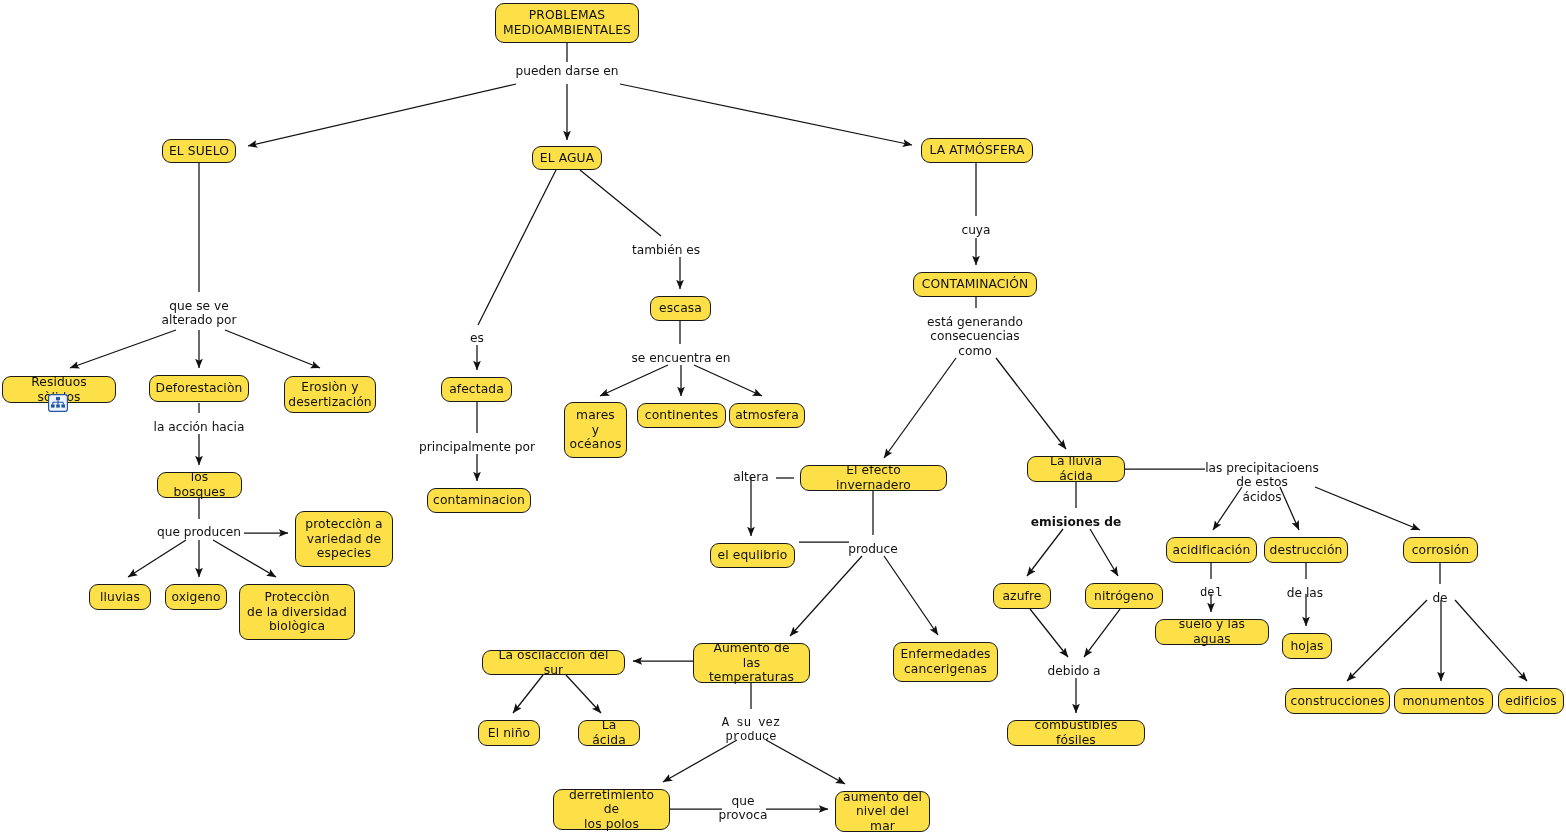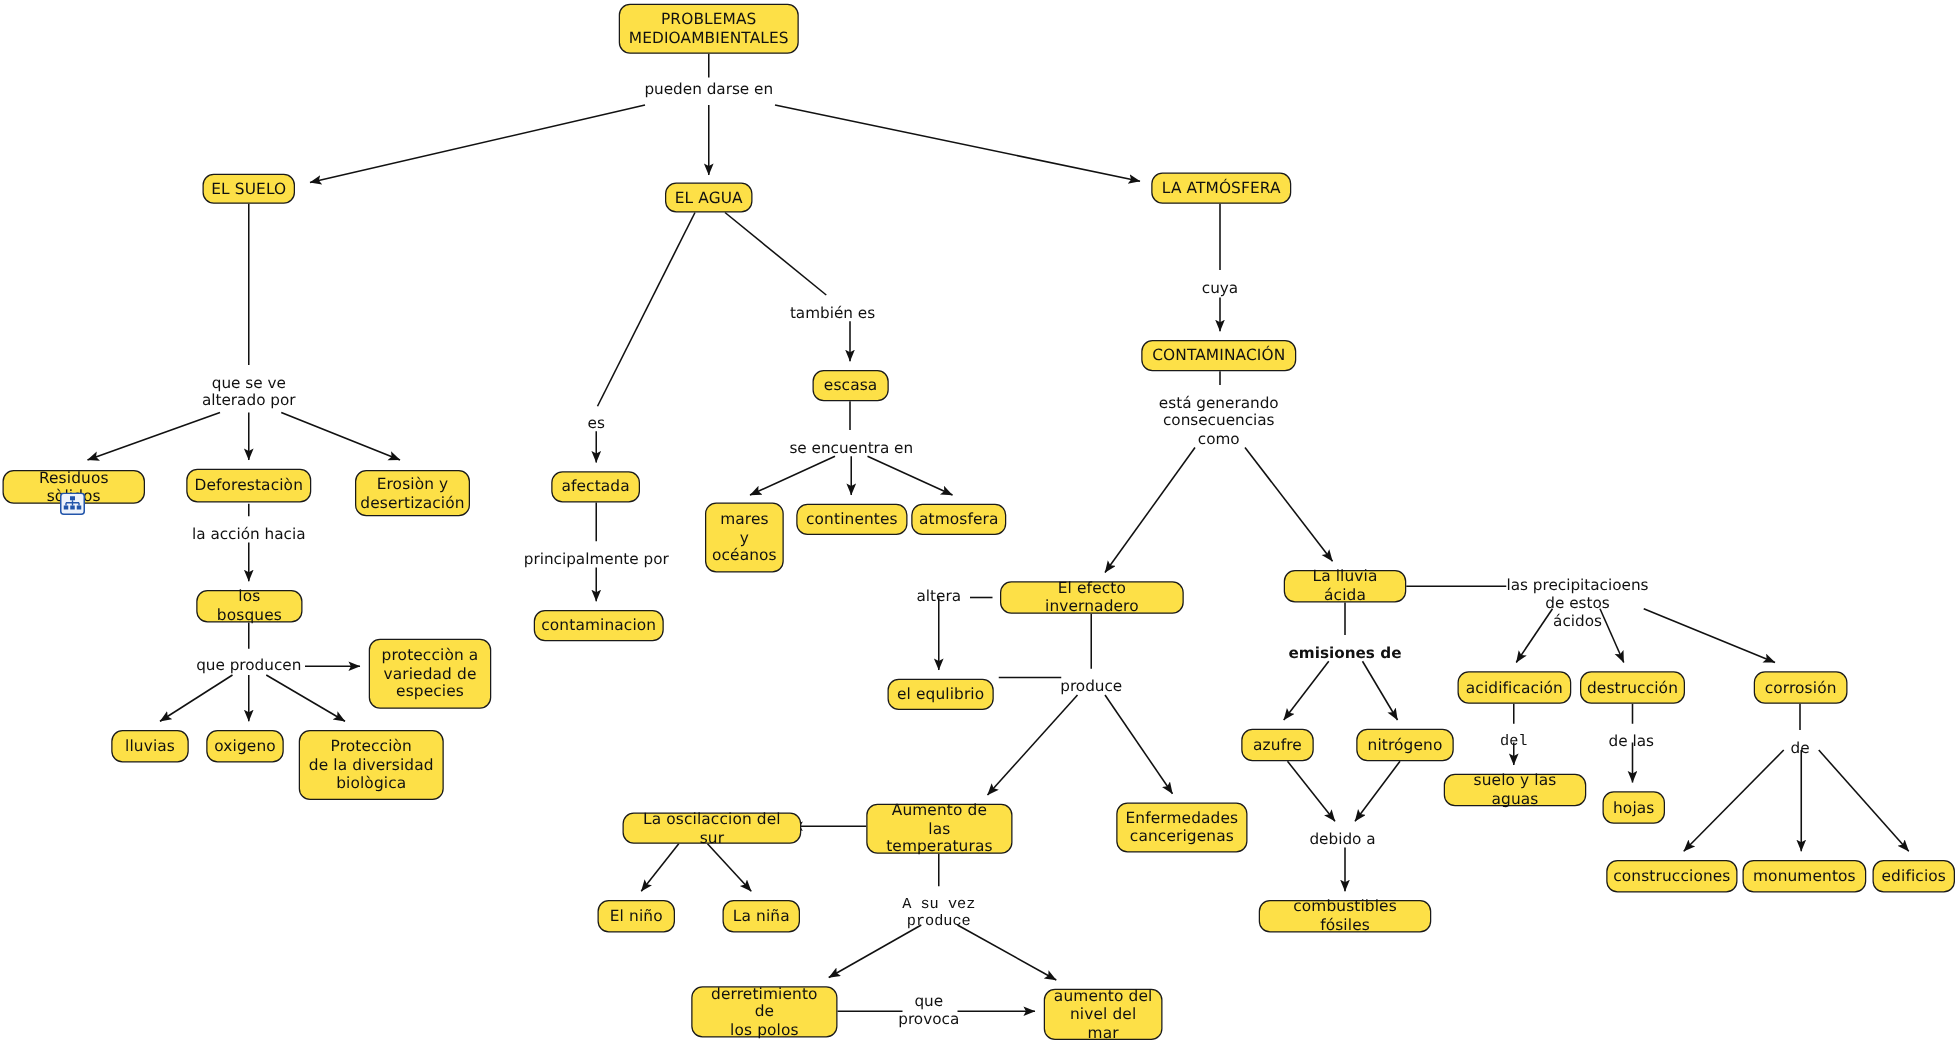--- a/index.html
+++ b/index.html
@@ -155,23 +155,23 @@
 océanos</div>
       <div class="node" style="left: 637px; top: 403px; width: 89px; height: 25px;">continentes</div>
       <div class="node" style="left: 729px; top: 403px; width: 76px; height: 25px;">atmosfera</div>
       <div class="node" style="left: 913px; top: 272px; width: 124px; height: 25px;">CONTAMINACIÓN</div>
       <div class="node" style="left: 800px; top: 465px; width: 147px; height: 26px;">El efecto invernadero</div>
       <div class="node" style="left: 710px; top: 543px; width: 85px; height: 25px;">el equlibrio</div>
       <div class="node" style="left: 693px; top: 643px; width: 117px; height: 40px;">Aumento de
 las temperaturas</div>
       <div class="node" style="left: 893px; top: 642px; width: 105px; height: 40px;">Enfermedades
 cancerigenas</div>
-      <div class="node" style="left: 482px; top: 650px; width: 143px; height: 25px; margin-left: 16px;">La oscilaccion del sur</div>
+      <div class="node" style="left: 482px; top: 650px; width: 143px; height: 25px;">La oscilaccion del sur</div>
       <div class="node" style="left: 478px; top: 720px; width: 62px; height: 26px;">El niño</div>
-      <div class="node" style="left: 578px; top: 720px; width: 62px; height: 26px;">La niña</div>
+      <div class="node" style="left: 578px; top: 720px; width: 62px; height: 26px;">La ácida</div>
       <div class="node" style="left: 553px; top: 789px; width: 117px; height: 41px;">derretimiento de
 los polos</div>
       <div class="node" style="left: 835px; top: 791px; width: 95px; height: 41px;">aumento del
 nivel del mar</div>
       <div class="node" style="left: 1027px; top: 456px; width: 98px; height: 26px;">La lluvia ácida</div>
       <div class="node" style="left: 993px; top: 583px; width: 58px; height: 26px;">azufre</div>
       <div class="node" style="left: 1085px; top: 583px; width: 78px; height: 26px;">nitrógeno</div>
       <div class="node" style="left: 1007px; top: 720px; width: 138px; height: 26px;">combustibles fósiles</div>
       <div class="node" style="left: 1166px; top: 537px; width: 91px; height: 26px;">acidificación</div>
       <div class="node" style="left: 1264px; top: 537px; width: 84px; height: 26px;">destrucción</div>

